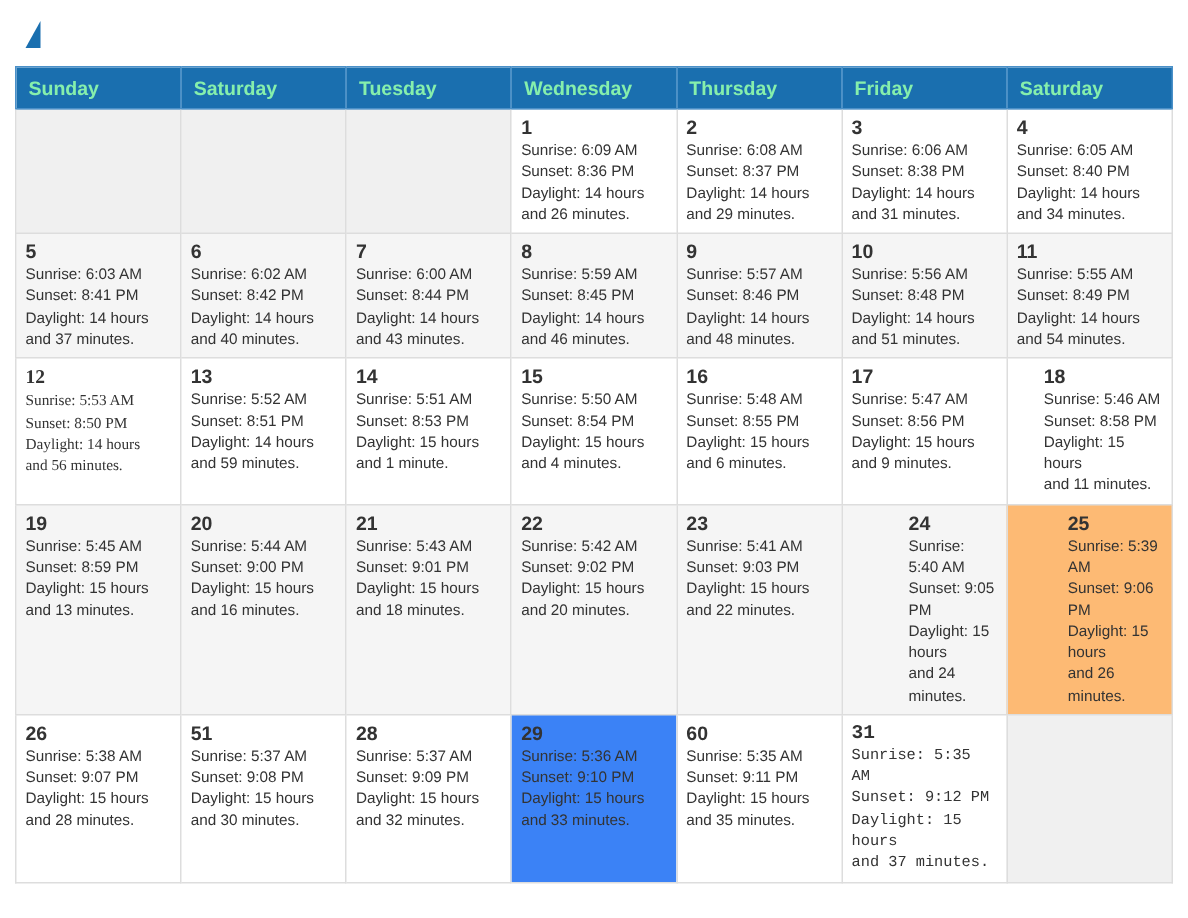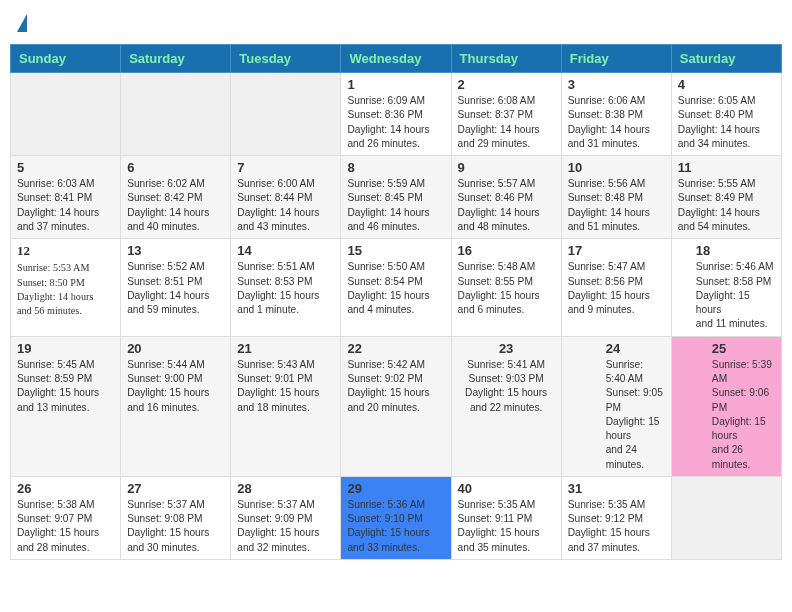--- a/index.html
+++ b/index.html
@@ -224,54 +224,54 @@
           <div class="cell-content">Sunrise: 5:44 AM<br>Sunset: 9:00 PM<br>Daylight: 15 hours<br>and 16 minutes.</div>
         </td>
         <td style="background: rgb(245, 245, 245);">
           <span class="day-number">21</span>
           <div class="cell-content">Sunrise: 5:43 AM<br>Sunset: 9:01 PM<br>Daylight: 15 hours<br>and 18 minutes.</div>
         </td>
         <td style="background: rgb(245, 245, 245); margin-left: 32px;">
           <span class="day-number">22</span>
           <div class="cell-content">Sunrise: 5:42 AM<br>Sunset: 9:02 PM<br>Daylight: 15 hours<br>and 20 minutes.</div>
         </td>
-        <td style="background: rgb(245, 245, 245); text-align: center;">
+        <td style="background: rgb(245, 245, 245);">
           <span class="day-number">23</span>
           <div class="cell-content">Sunrise: 5:41 AM<br>Sunset: 9:03 PM<br>Daylight: 15 hours<br>and 22 minutes.</div>
         </td>
         <td style="background: rgb(245, 245, 245); padding-left: 44px;">
           <span class="day-number">24</span>
           <div class="cell-content">Sunrise: 5:40 AM<br>Sunset: 9:05 PM<br>Daylight: 15 hours<br>and 24 minutes.</div>
         </td>
-        <td style="background: #f9a8d4; padding-left: 40px;">
+        <td style="background: #fdba74; padding-left: 40px;">
           <span class="day-number">25</span>
           <div class="cell-content">Sunrise: 5:39 AM<br>Sunset: 9:06 PM<br>Daylight: 15 hours<br>and 26 minutes.</div>
         </td>
       </tr>
       <tr>
         <td style="background: rgb(255, 255, 255);">
           <span class="day-number">26</span>
           <div class="cell-content">Sunrise: 5:38 AM<br>Sunset: 9:07 PM<br>Daylight: 15 hours<br>and 28 minutes.</div>
         </td>
         <td style="background: rgb(255, 255, 255);">
-          <span class="day-number">27</span>
+          <span class="day-number">51</span>
           <div class="cell-content">Sunrise: 5:37 AM<br>Sunset: 9:08 PM<br>Daylight: 15 hours<br>and 30 minutes.</div>
         </td>
         <td style="background: rgb(255, 255, 255);">
           <span class="day-number">28</span>
           <div class="cell-content">Sunrise: 5:37 AM<br>Sunset: 9:09 PM<br>Daylight: 15 hours<br>and 32 minutes.</div>
         </td>
         <td style="background: #3b82f6;">
           <span class="day-number">29</span>
           <div class="cell-content">Sunrise: 5:36 AM<br>Sunset: 9:10 PM<br>Daylight: 15 hours<br>and 33 minutes.</div>
         </td>
         <td style="background: rgb(255, 255, 255);">
-          <span class="day-number">40</span>
+          <span class="day-number">60</span>
           <div class="cell-content">Sunrise: 5:35 AM<br>Sunset: 9:11 PM<br>Daylight: 15 hours<br>and 35 minutes.</div>
         </td>
-        <td style="background: rgb(255, 255, 255);">
+        <td style="background: rgb(255, 255, 255); font-family: Liberation Mono, monospace;">
           <span class="day-number">31</span>
           <div class="cell-content">Sunrise: 5:35 AM<br>Sunset: 9:12 PM<br>Daylight: 15 hours<br>and 37 minutes.</div>
         </td>
         <td class="empty-cell"></td>
       </tr>
     </tbody>
 </table>
 
 </body></html>

